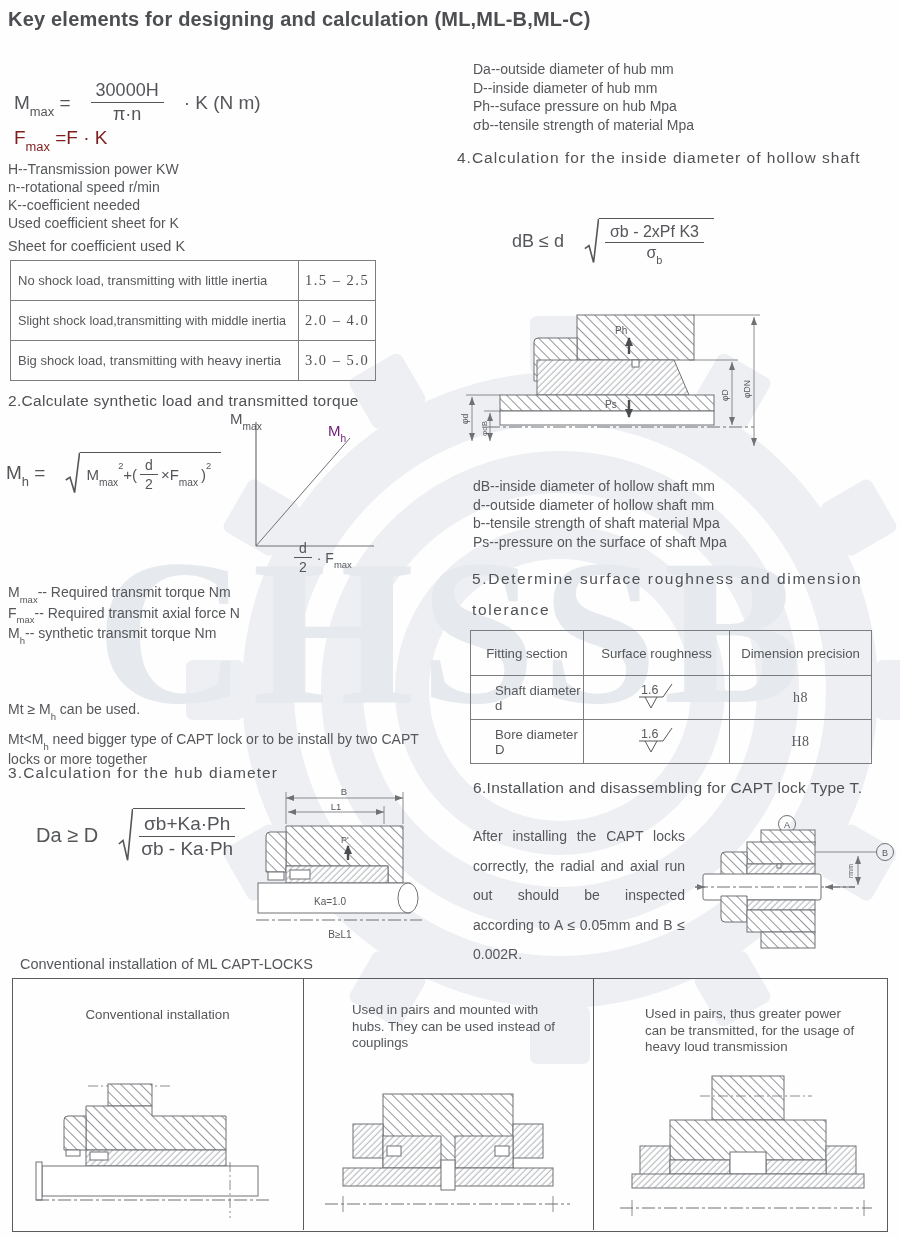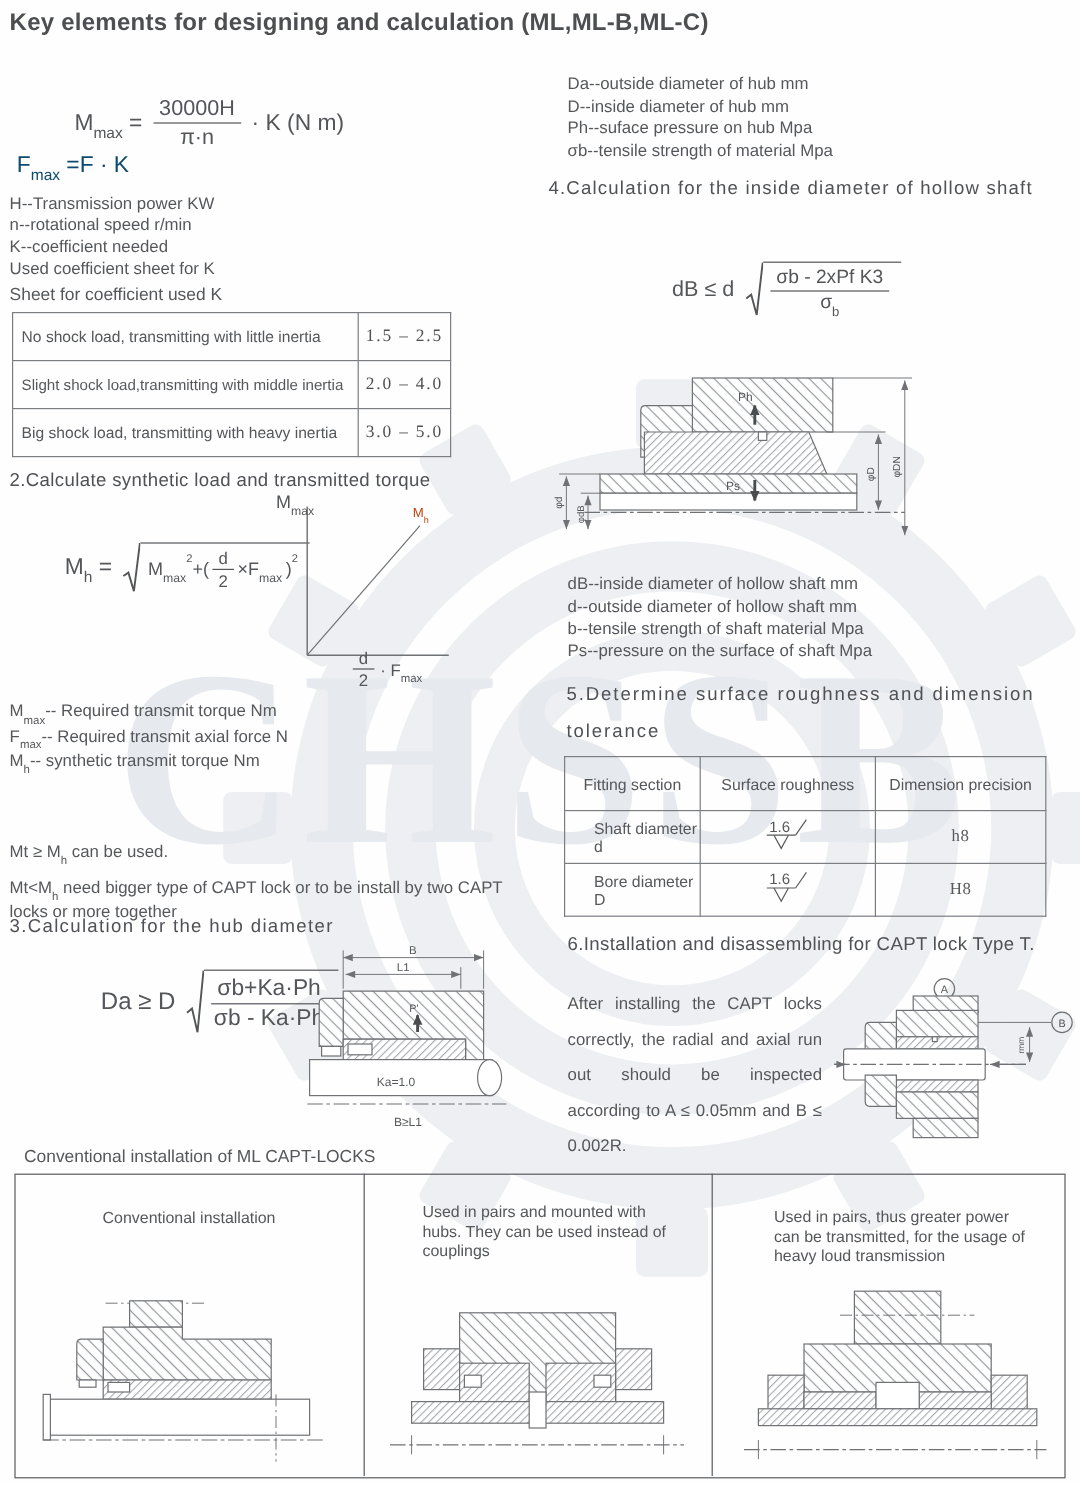--- a/index.html
+++ b/index.html
@@ -5,21 +5,21 @@
   html,body{margin:0;padding:0;background:#ffffff;}
   .page{position:relative;width:900px;height:1238px;background:#fefefe;overflow:hidden;
         font-family:"Liberation Sans",sans-serif;color:#57595c;}
   .abs{position:absolute;}
   .title{font-size:20px;font-weight:bold;color:#4c4e51;letter-spacing:.2px;}
   .sech{font-size:15.5px;color:#4f5154;letter-spacing:.8px;}
   .sech.wide{letter-spacing:1.6px;}
   .def{font-size:14px;color:#55575a;}
   sub{font-size:.68em;line-height:0;position:relative;top:.18em;}
   sup{font-size:.62em;line-height:0;position:relative;top:-.55em;}
-  .formula{display:flex;align-items:center;gap:9px;color:#54565a;margin-left:48px;}
+  .formula{display:flex;align-items:center;gap:20px;color:#54565a;}
   .frac{display:inline-flex;flex-direction:column;align-items:center;text-align:center;}
   .frac .num{border-bottom:1.5px solid #54565a;padding:0 5px 1px;}
   .frac .den{padding-top:1px;}
   .radical{display:inline-flex;align-items:stretch;}
   .rad-tail{width:15px;flex:none;position:relative;}
   .rad-tail svg{position:absolute;left:0;top:0;width:100%;height:100%;}
   .rad-body{border-top:1.5px solid #54565a;padding:4px 10px 2px 6px;display:inline-flex;align-items:center;gap:3px;}
   table{border-collapse:collapse;}
   .t1 td{border:1.3px solid #7b7d80;}
   .t1 .tl{width:276px;height:39px;font-size:13px;color:#55575a;padding:0 4px 0 7px;}
@@ -89,21 +89,21 @@
 
 
   <div class="abs formula" style="left:14px;top:80px;font-size:19px">
     <span>M<sub>max</sub> =</span>
     <span class="frac" style="font-size:18px">
       <span class="num">30000H</span>
       <span class="den">π·n</span>
     </span>
     <span>· K  (N m)</span>
   </div>
-  <div class="abs" style="left:14px;top:127px;font-size:19px;color:#0c4a6e">F<sub>max</sub>  =F · K</div>
+  <div class="abs" style="left:14px;top:127px;font-size:19px;color:#7f1d1d">F<sub>max</sub>  =F · K</div>
 
   <div class="abs" style="left:8px;top:160px">
     <div class="def" style="line-height:18px">H--Transmission power KW</div>
     <div class="def" style="line-height:18px">n--rotational speed  r/min</div>
     <div class="def" style="line-height:18px">K--coefficient needed</div>
     <div class="def" style="line-height:18px">Used coefficient sheet for K</div>
   </div>
 
   <div class="abs def" style="left:8px;top:238px;font-size:14.5px">Sheet for coefficient  used K</div>
 
@@ -145,21 +145,21 @@
       </span>
     </span>
   </div>
 
   <svg class="abs dia" style="left:222px;top:408px" width="160" height="160">
     <line x1="34" y1="14" x2="34" y2="138" stroke="#6f7174" stroke-width="1.2"></line>
     <line x1="34" y1="138" x2="152" y2="138" stroke="#6f7174" stroke-width="1.2"></line>
     <line x1="34" y1="138" x2="128" y2="30" stroke="#6f7174" stroke-width="1"></line>
   </svg>
   <span class="abs" style="left:230px;top:410px;font-size:15px;color:#54565a">M<sub>max</sub></span>
-  <span class="abs" style="left:344px;top:422px;font-size:11px;color:#c2410c">M<sub>h</sub></span>
+  <span class="abs" style="left:328px;top:422px;font-size:15px;color:#701a75">M<sub>h</sub></span>
   <div class="abs" style="left:294px;top:540px;display:flex;align-items:center;gap:5px;font-size:14px;color:#54565a">
     <span class="frac">
       <span class="num">d</span>
       <span class="den">2</span>
     </span>
     <span>· F<sub>max</sub></span>
   </div>
 
   <div class="abs" style="left:8px;top:582px">
     <div class="def" style="line-height:20.5px">M<sub>max</sub>-- Required transmit  torque Nm</div>

